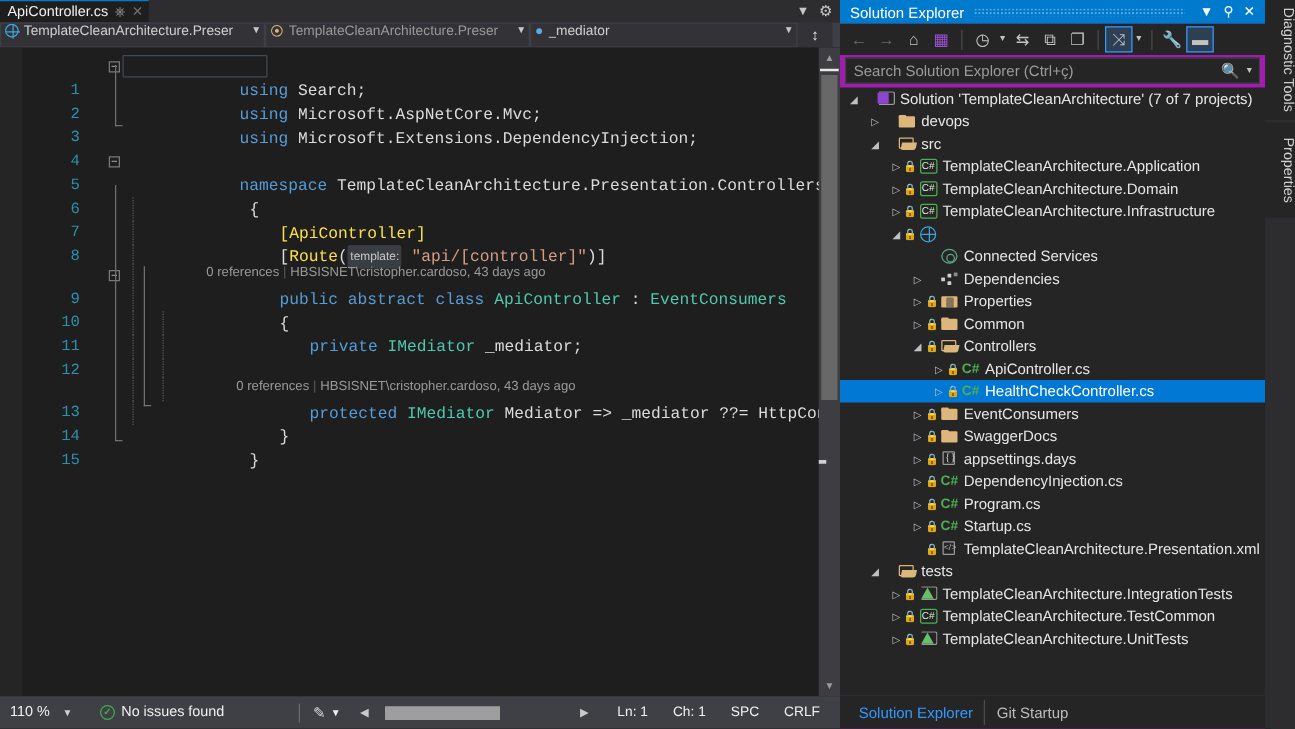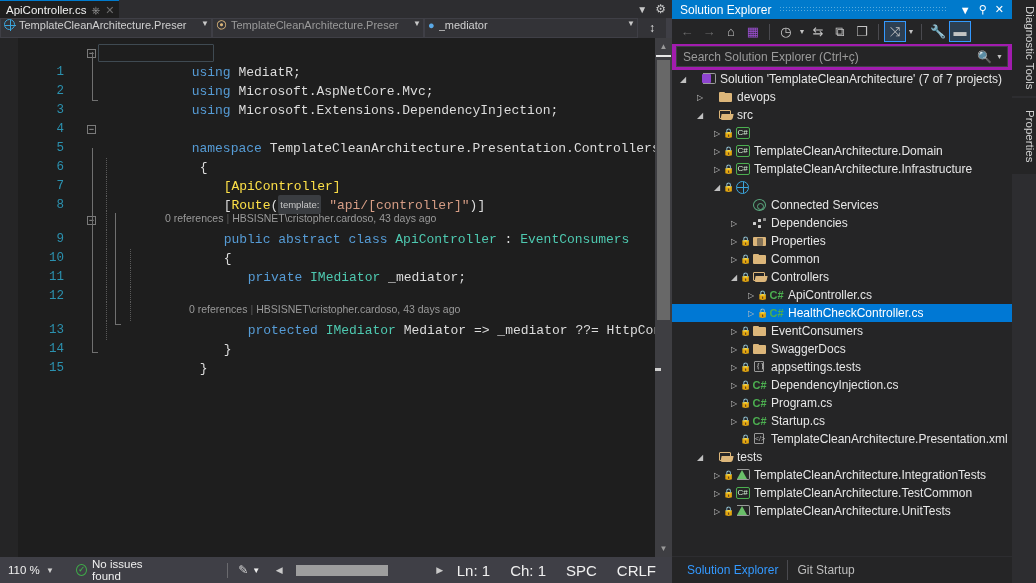--- a/index.html
+++ b/index.html
@@ -164,21 +164,21 @@
   .st-divider { width: 1px; height: 15px; background: #6a6a6e; margin: 0 10px 0 60px; }
   .pen-grp { display: flex; align-items: center; gap: 4px; }
   .hscroll {
     position: relative; width: 190px; height: 26px; margin-left: 12px;
     display: flex; align-items: center;
   }
   .hs-arr { width: 14px; color: #c9c9c9; font-size: 9px; text-align: center; }
   .hs-track { flex: 1; height: 11px; background: #3f3f46; position: relative; }
   .hs-thumb { position: absolute; left: 10px; top: 0; width: 92px; height: 11px; background: #9e9e9e; }
   .st-right { margin-left: auto; display: flex; align-items: center; gap: 0; padding-right: 6px; }
-  .st-cell { padding: 0 10px; font-size: 15px; white-space: nowrap; }
+  .st-cell { padding: 0 10px; font-size: 11px; white-space: nowrap; }
 
   
   #se-pane {
     position: absolute; left: 672px; top: 0; width: 340px; height: 583px;
     background: #a21caf;
   }
   .se-title {
     position: absolute; left: 0; top: 0; width: 340px; height: 19px;
     background: #007acc; color: #ffffff;
     font-size: 12px; display: flex; align-items: center; padding: 0 4px 0 8px;
@@ -399,21 +399,21 @@
     <div class="code-area">
       <div class="gutter-margin"></div>
 
       <div class="code-rows">
 
         <div class="crow">
           <span class="ln">1</span>
           <span class="fold" style="left:87px;">−</span>
           <span class="sel-underline" style="width:116px;"></span>
           <span class="ctext-line">
-            <span class="kw">using</span><span> </span><span class="ns">MediatR;</span>
+            <span class="kw">using</span><span> </span><span class="ns">Search;</span>
           </span>
         </div>
 
         <div class="crow">
           <span class="ln">2</span>
           <span class="ctext-line">
             <span class="kw">using</span><span> </span><span class="ns">Microsoft.AspNetCore.Mvc;</span>
           </span>
         </div>
 
@@ -636,20 +636,21 @@
             <span class="gl-folder-open"></span>
           </span>
           <span class="tlabel">src</span>
         </div>
         <div class="trow" style="padding-left: 39px;">
           <span class="tw">▷</span>
           <span class="lockico">🔒</span>
           <span class="ico">
             <span class="gl-cs">C#</span>
           </span>
+          <span class="tlabel">TemplateCleanArchitecture.Application</span>
         </div>
         <div class="trow" style="padding-left: 39px;">
           <span class="tw">▷</span>
           <span class="lockico">🔒</span>
           <span class="ico">
             <span class="gl-cs">C#</span>
           </span>
           <span class="tlabel">TemplateCleanArchitecture.Domain</span>
         </div>
         <div class="trow" style="padding-left: 39px;">
@@ -745,21 +746,21 @@
           <span class="tlabel">SwaggerDocs</span>
         </div>
         <div class="trow" style="padding-left: 56px;">
           <span class="tw">▷</span>
           <span class="lockico">🔒</span>
           <span class="ico">
             <span class="gl-json">
               <span>{}</span>
             </span>
           </span>
-          <span class="tlabel">appsettings.tests</span>
+          <span class="tlabel">appsettings.days</span>
         </div>
         <div class="trow" style="padding-left: 56px;">
           <span class="tw">▷</span>
           <span class="lockico">🔒</span>
           <span class="ico">
             <span class="gl-cs-plain">C#</span>
           </span>
           <span class="tlabel">DependencyInjection.cs</span>
         </div>
         <div class="trow" style="padding-left: 56px;">

